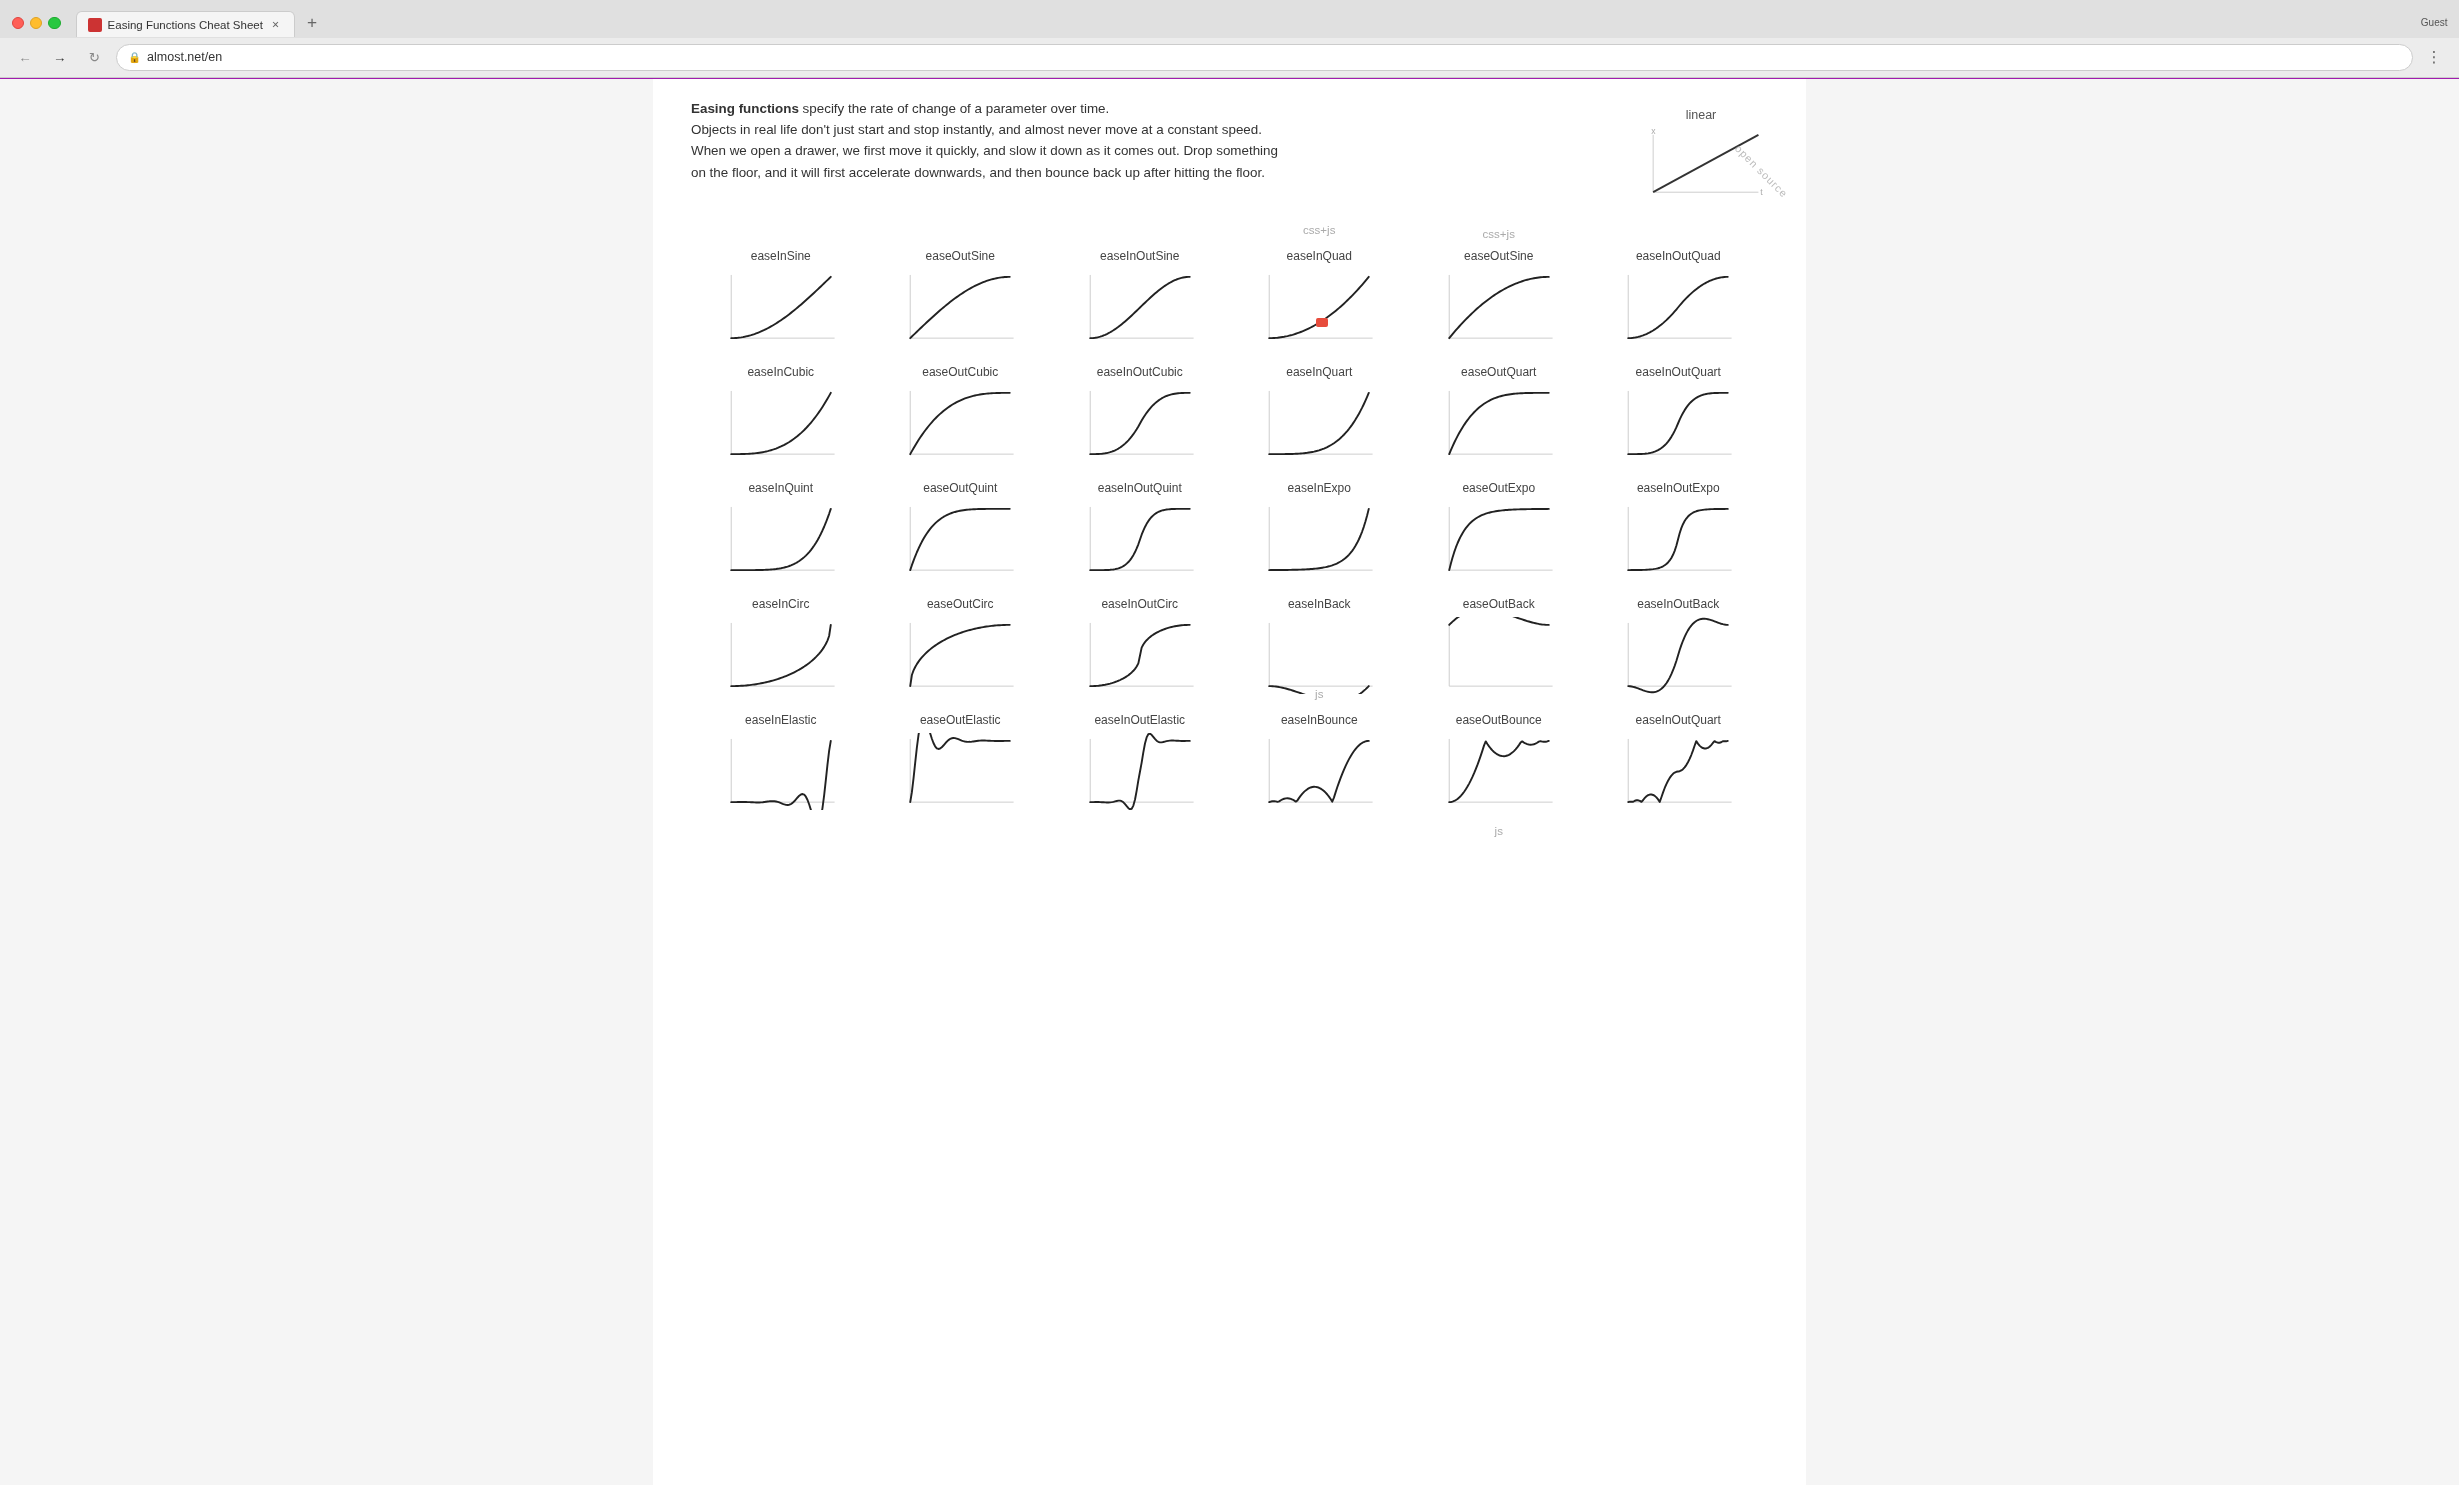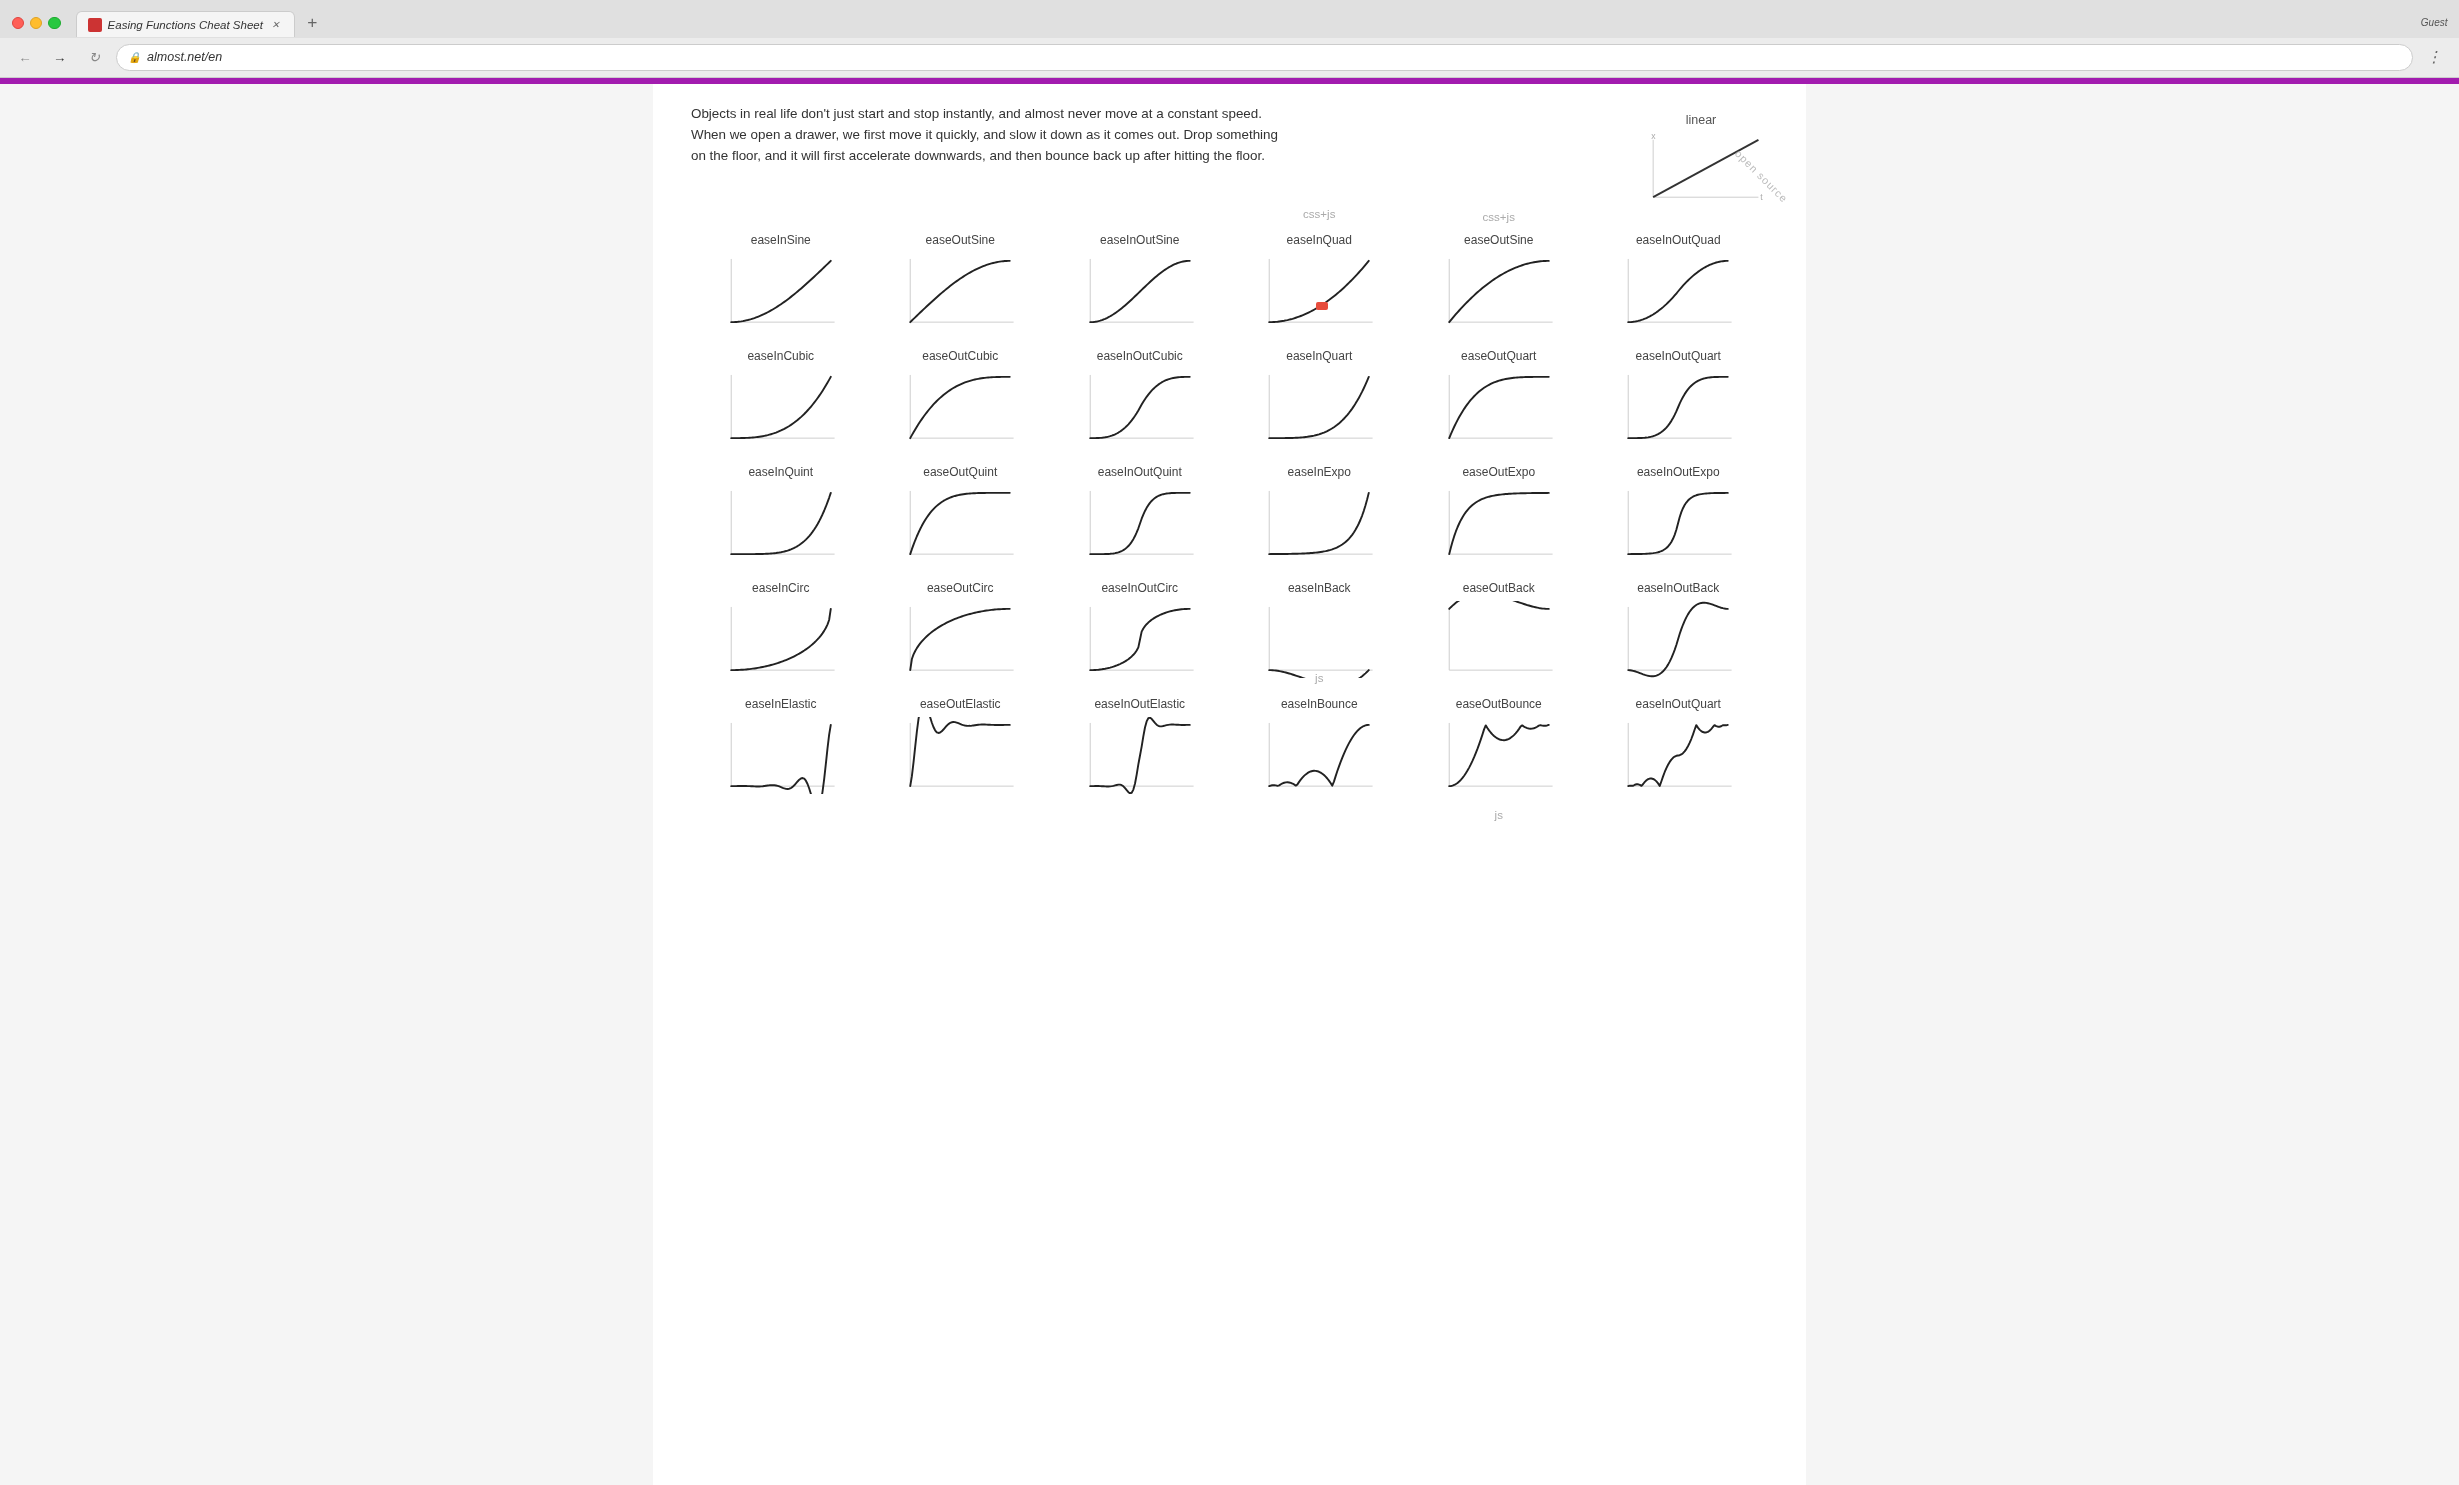--- a/index.html
+++ b/index.html
@@ -6,22 +6,21 @@
     body {
       font-family: -apple-system, BlinkMacSystemFont, 'Segoe UI', sans-serif;
       background: #f5f5f5;
       font-size: 12.5px;
       color: #333;
     }
 
     
     .browser-chrome {
       background: #84cc16;
-      border-bottom: 6px solid #a21caf;
-      font-style: italic;
+      border-bottom: 1px solid #a21caf;
     }
     .title-bar {
       display: flex;
       align-items: center;
       padding: 7.7px 11.5px 0 11.5px;
       height: 38px;
       background: #e0e0e0;
     }
     .traffic-lights {
       display: flex;
@@ -236,20 +235,23 @@
       <span class="lock-icon">🔒</span>
       <span>almost.net/en</span>
     </div>
     <div class="nav-more">⋮</div>
   </div>
 </div>
 
 <div class="page-content">
 
   <div class="intro">
+    <p>
+      <span class="bold">Easing functions</span><span> specify the rate of change of a parameter over time.</span>
+    </p>
     <p>Objects in real life don't just start and stop instantly, and almost never move at a constant speed.</p>
     <p>When we open a drawer, we first move it quickly, and slow it down as it comes out. Drop something</p>
     <p>on the floor, and it will first accelerate downwards, and then bounce back up after hitting the floor.</p>
     <br>
   </div>
 
   <div class="linear-preview">
     <div class="linear-label">linear</div>
     <svg class="linear-graph" viewBox="0 0 140 80" style="font-size:13px">
       <line x1="20" y1="70" x2="130" y2="70"></line>

